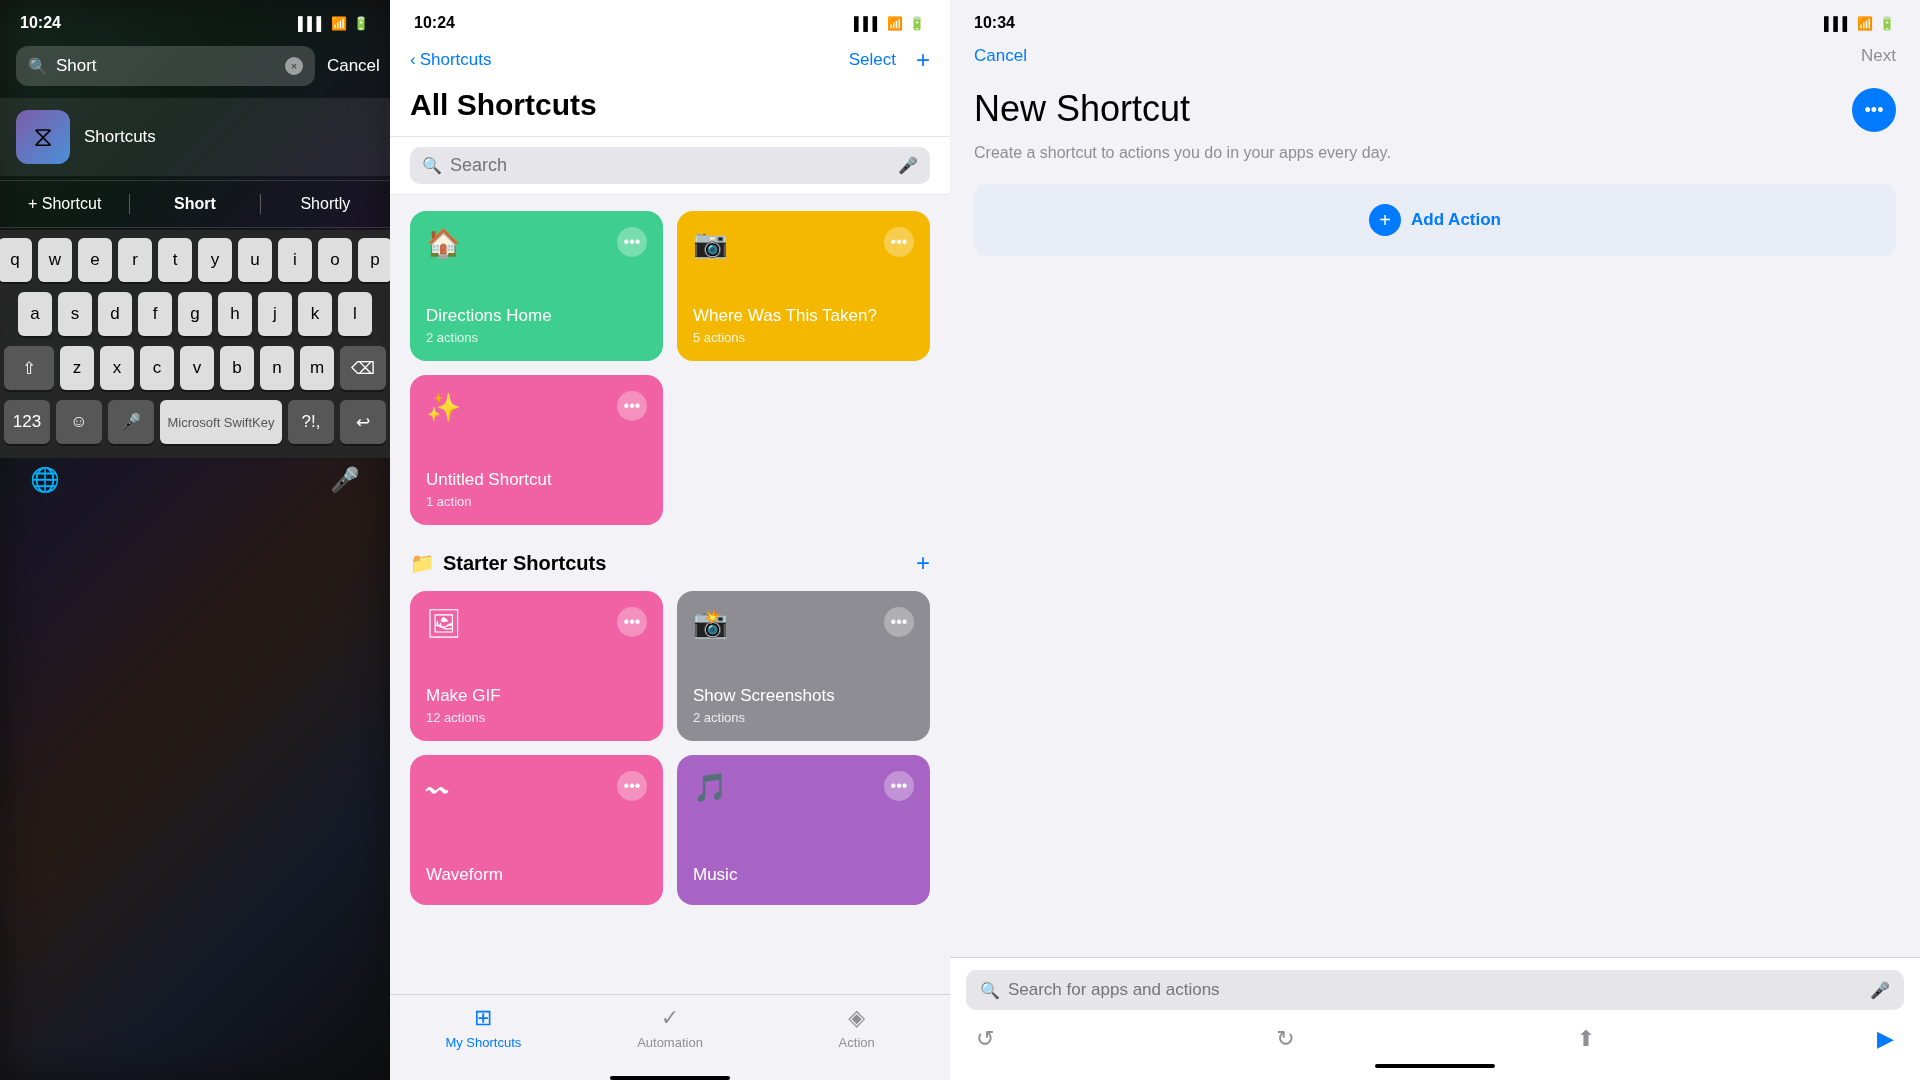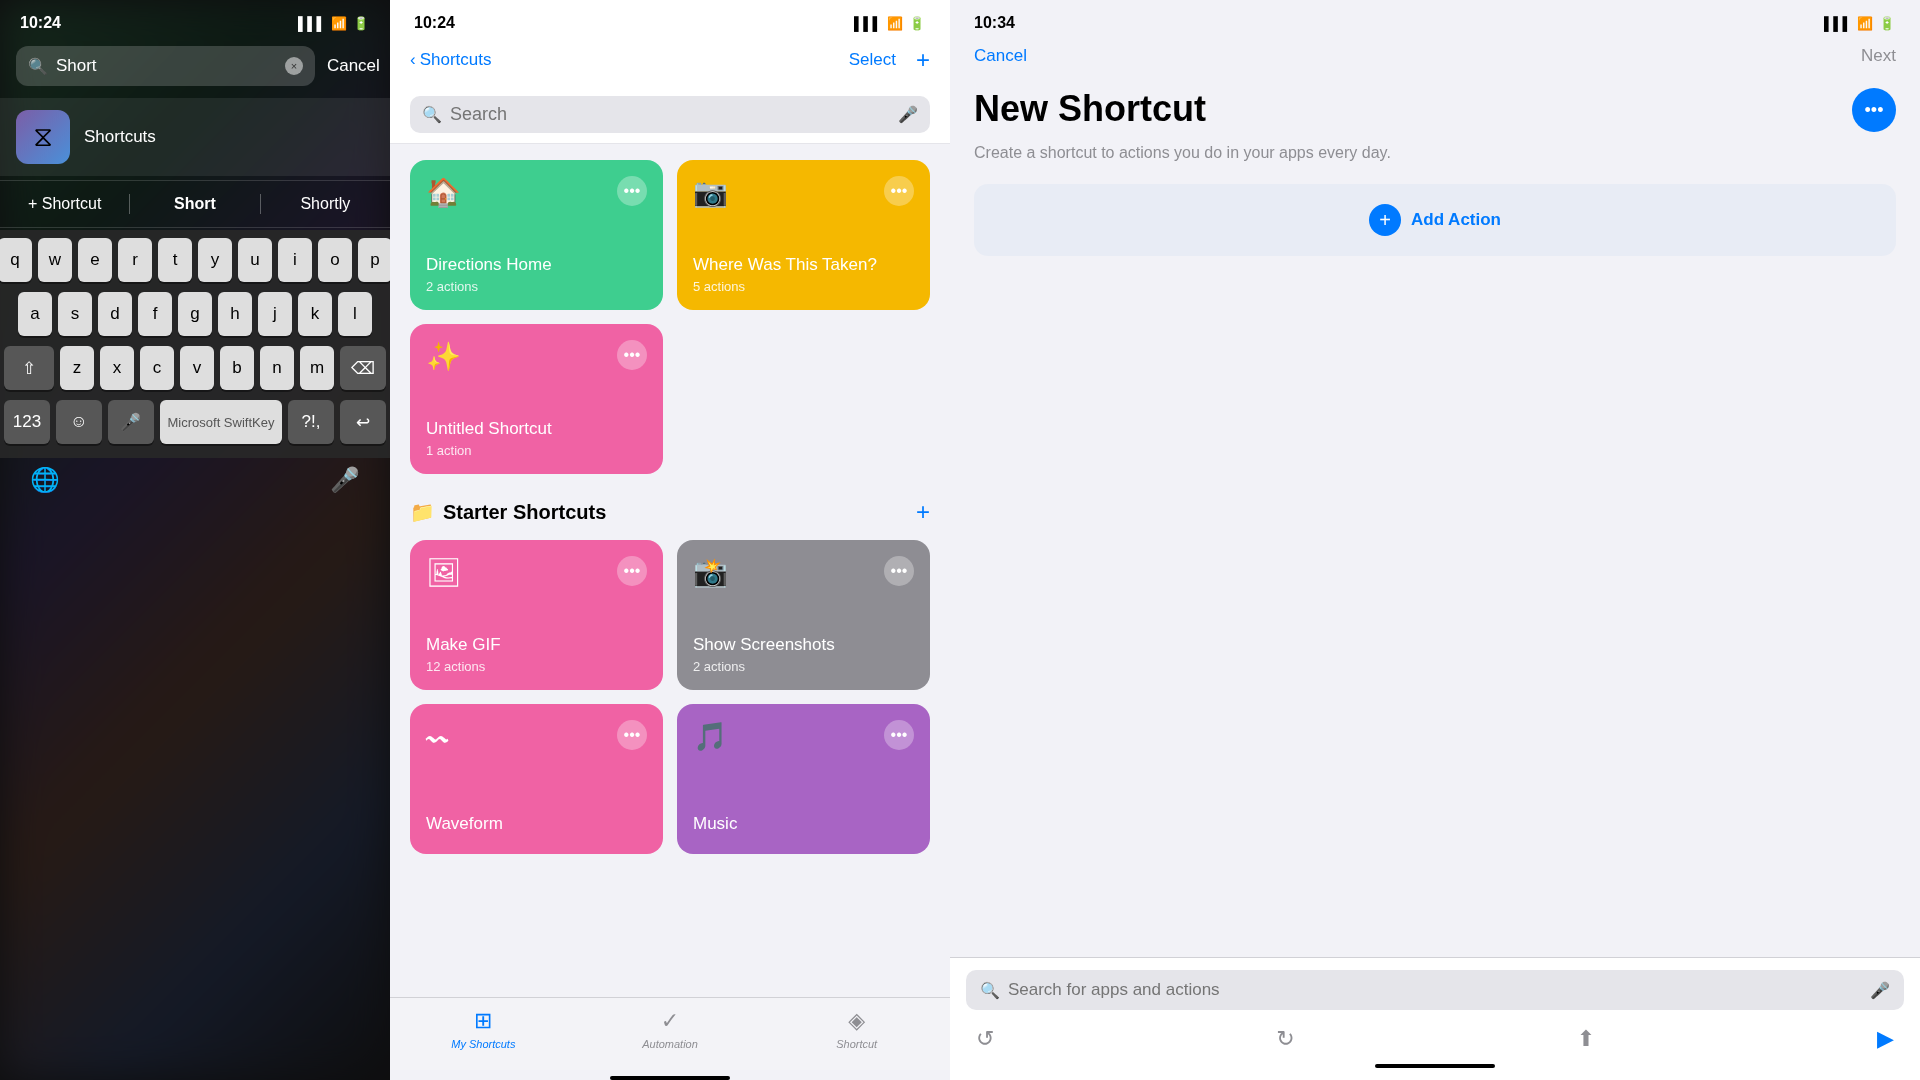--- a/index.html
+++ b/index.html
@@ -350,21 +350,21 @@
     }
     .tab-item {
       flex: 1;
       display: flex;
       flex-direction: column;
       align-items: center;
       gap: 4px;
       cursor: pointer;
     }
     .tab-icon { font-size: 22px; }
-    .tab-label { font-size: 11px; font-style: italic; }
+    .tab-label { font-size: 13px; }
     .tab-active .tab-icon { color: #007AFF; }
     .tab-active .tab-label { color: #007AFF; }
     .tab-inactive .tab-icon { color: #8e8e93; }
     .tab-inactive .tab-label { color: #8e8e93; }
     .home-indicator {
       height: 4px;
       width: 120px;
       background: #000;
       border-radius: 2px;
       margin: 6px auto 0;
@@ -405,21 +405,21 @@
       overflow-y: auto;
     }
     .new-shortcut-header {
       display: flex;
       align-items: flex-start;
       justify-content: space-between;
       margin-bottom: 10px;
     }
     .new-shortcut-title {
       font-size: 36px;
-      font-weight: 700;
+      font-weight: 400;
       color: #000;
       flex: 1;
     }
     .new-shortcut-icon-btn {
       width: 44px;
       height: 44px;
       border-radius: 50%;
       background: #007AFF;
       display: flex;
       align-items: center;
@@ -609,20 +609,21 @@
     <button class="nav-back">
       <span>‹</span>
       <span>Shortcuts</span>
     </button>
     <div class="nav-actions">
       <button class="nav-action-btn">Select</button>
       <button class="nav-plus">+</button>
     </div>
   </div>
 
+  <div class="shortcuts-title">All Shortcuts</div>
 
   <div class="search-field">
     <div class="search-field-inner">
       <span>🔍</span>
       <input type="text" placeholder="Search" style="color: rgb(142, 142, 147);">
       <span class="mic-icon">🎤</span>
     </div>
   </div>
 
   <div class="shortcuts-scroll">
@@ -720,21 +721,21 @@
     <div class="tab-item tab-active">
       <span class="tab-icon">⊞</span>
       <span class="tab-label">My Shortcuts</span>
     </div>
     <div class="tab-item tab-inactive">
       <span class="tab-icon">✓</span>
       <span class="tab-label">Automation</span>
     </div>
     <div class="tab-item tab-inactive">
       <span class="tab-icon">◈</span>
-      <span class="tab-label">Shortcut</span>
+      <span class="tab-label">Action</span>
     </div>
   </div>
   <div class="home-indicator"></div>
 </div>
 
 <div class="panel-new">
 
   <div class="status-bar-light" style="background:#f2f2f7">
     <div style="font-weight:700">10:34</div>
     <div style="display:flex;gap:6px;align-items:center;font-size:13px">

